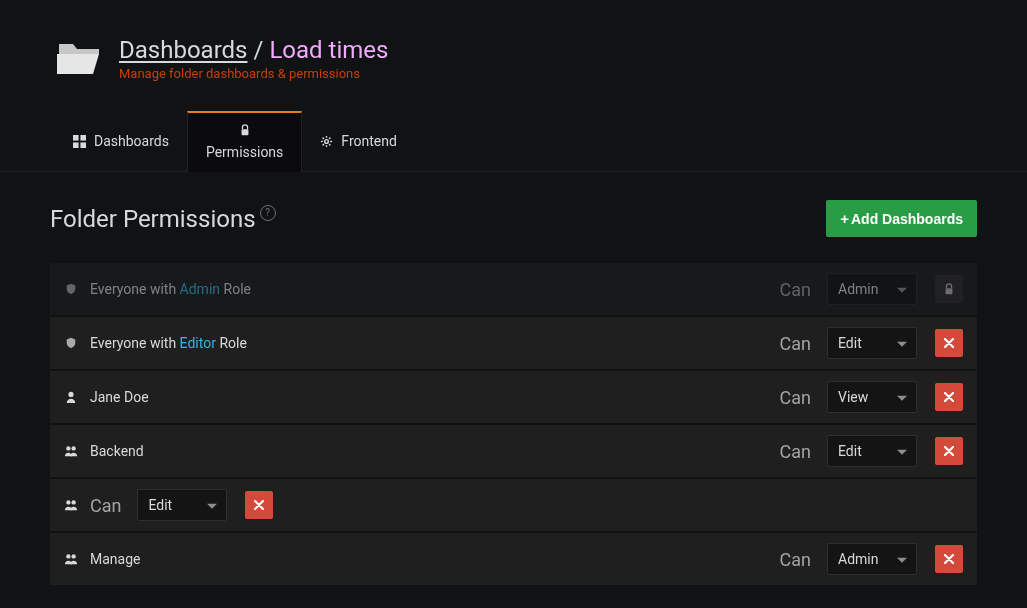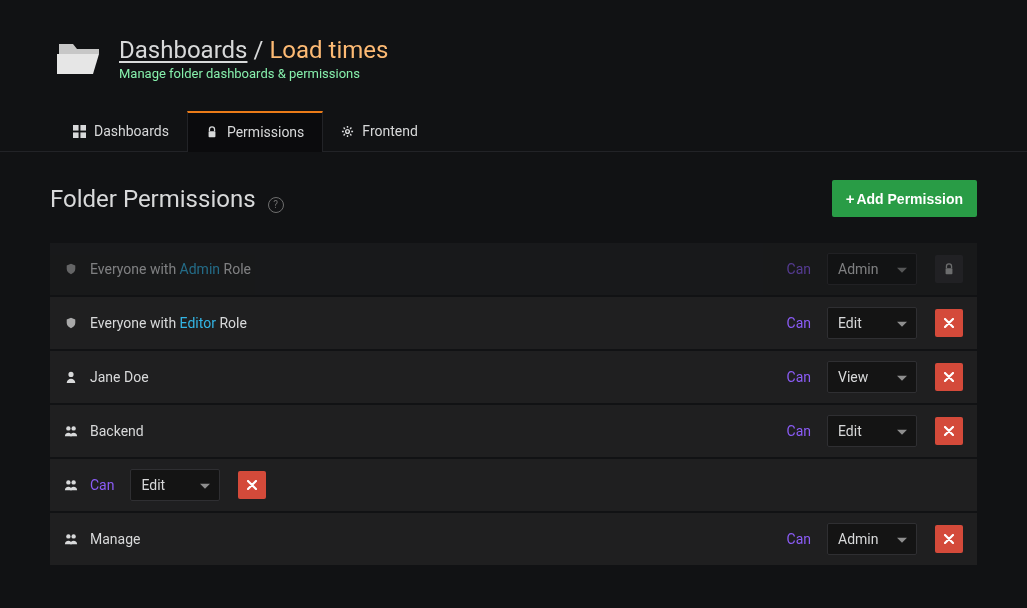--- a/index.html
+++ b/index.html
@@ -38,24 +38,24 @@
     .breadcrumb-link {
       color: #d8d9da;
       text-decoration: underline;
       text-underline-offset: 3px;
       cursor: pointer;
     }
     .breadcrumb-sep {
       color: #d8d9da;
     }
     .breadcrumb-current {
-      color: #fdba74;
+      color: #f0abfc;
     }
     .subtitle {
-      color: #86efac;
+      color: #c2410c;
       font-size: 13px;
       margin-top: 2px;
     }
     .tabs {
       display: flex;
       margin-top: 30px;
       padding-left: 55px;
       border-bottom: 1px solid #222327;
     }
     .tab {
@@ -68,20 +68,21 @@
       font-size: 14px;
       position: relative;
     }
     .tab.active {
       background: #0b0b0d;
       border-top: 2px solid #eb7b18;
       border-left: 1px solid #222327;
       border-right: 1px solid #222327;
       margin-bottom: -1px;
       padding-top: 10px;
+      flex-direction: column;
     }
     .tab-icon {
       width: 13px;
       height: 13px;
       display: inline-flex;
       align-items: center;
       justify-content: center;
     }
     .content {
       padding: 28px 50px 0 50px;
@@ -90,22 +91,22 @@
       display: flex;
       align-items: center;
       justify-content: space-between;
       margin-bottom: 26px;
     }
     .section-title {
       font-size: 24px;
       font-weight: 400;
       color: #d8d9da;
       display: flex;
-      align-items: flex-end;
-      gap: 12px;
+      align-items: flex-start;
+      gap: 4px;
     }
     .help-icon {
       width: 16px;
       height: 16px;
       border: 1px solid #6e6e6e;
       border-radius: 50%;
       display: inline-flex;
       align-items: center;
       justify-content: center;
       font-size: 10px;
@@ -155,22 +156,22 @@
     }
     .perm-name {
       flex: 1;
       color: #d8d9da;
       font-size: 14px;
     }
     .perm-name .role {
       color: #33b5e5;
     }
     .can-label {
-      color: #8b5cf6;
-      font-size: 14px;
+      color: #a3a3a3;
+      font-size: 18px;
       margin-right: 16px;
     }
     .perm-select {
       background: #141414;
       border: 1px solid #2f2f32;
       color: #d8d9da;
       padding: 7px 30px 7px 10px;
       width: 90px;
       font-size: 14px;
       border-radius: 2px;
@@ -265,21 +266,21 @@
 </div>
 
 <div class="content">
   <div class="section-header">
     <h2 class="section-title">
       <span>Folder Permissions</span>
       <span class="help-icon">?</span>
     </h2>
     <button class="add-btn">
       <span class="plus">+</span>
-        <span>Add Permission</span>
+        <span>Add Dashboards</span>
     </button>
   </div>
 
   <div class="perm-list" id="perm-list">
       <div class="perm-row dimmed">
         <span class="perm-icon">
           <svg viewBox="0 0 14 14" width="12" height="14">
             <path d="M7 1 L12 3 v4 c0 3 -2.5 5 -5 6 c-2.5 -1 -5 -3 -5 -6 V3 Z M7 3 v9" fill="#b8b8b8" opacity="0.9"></path>
           </svg>
         </span>

